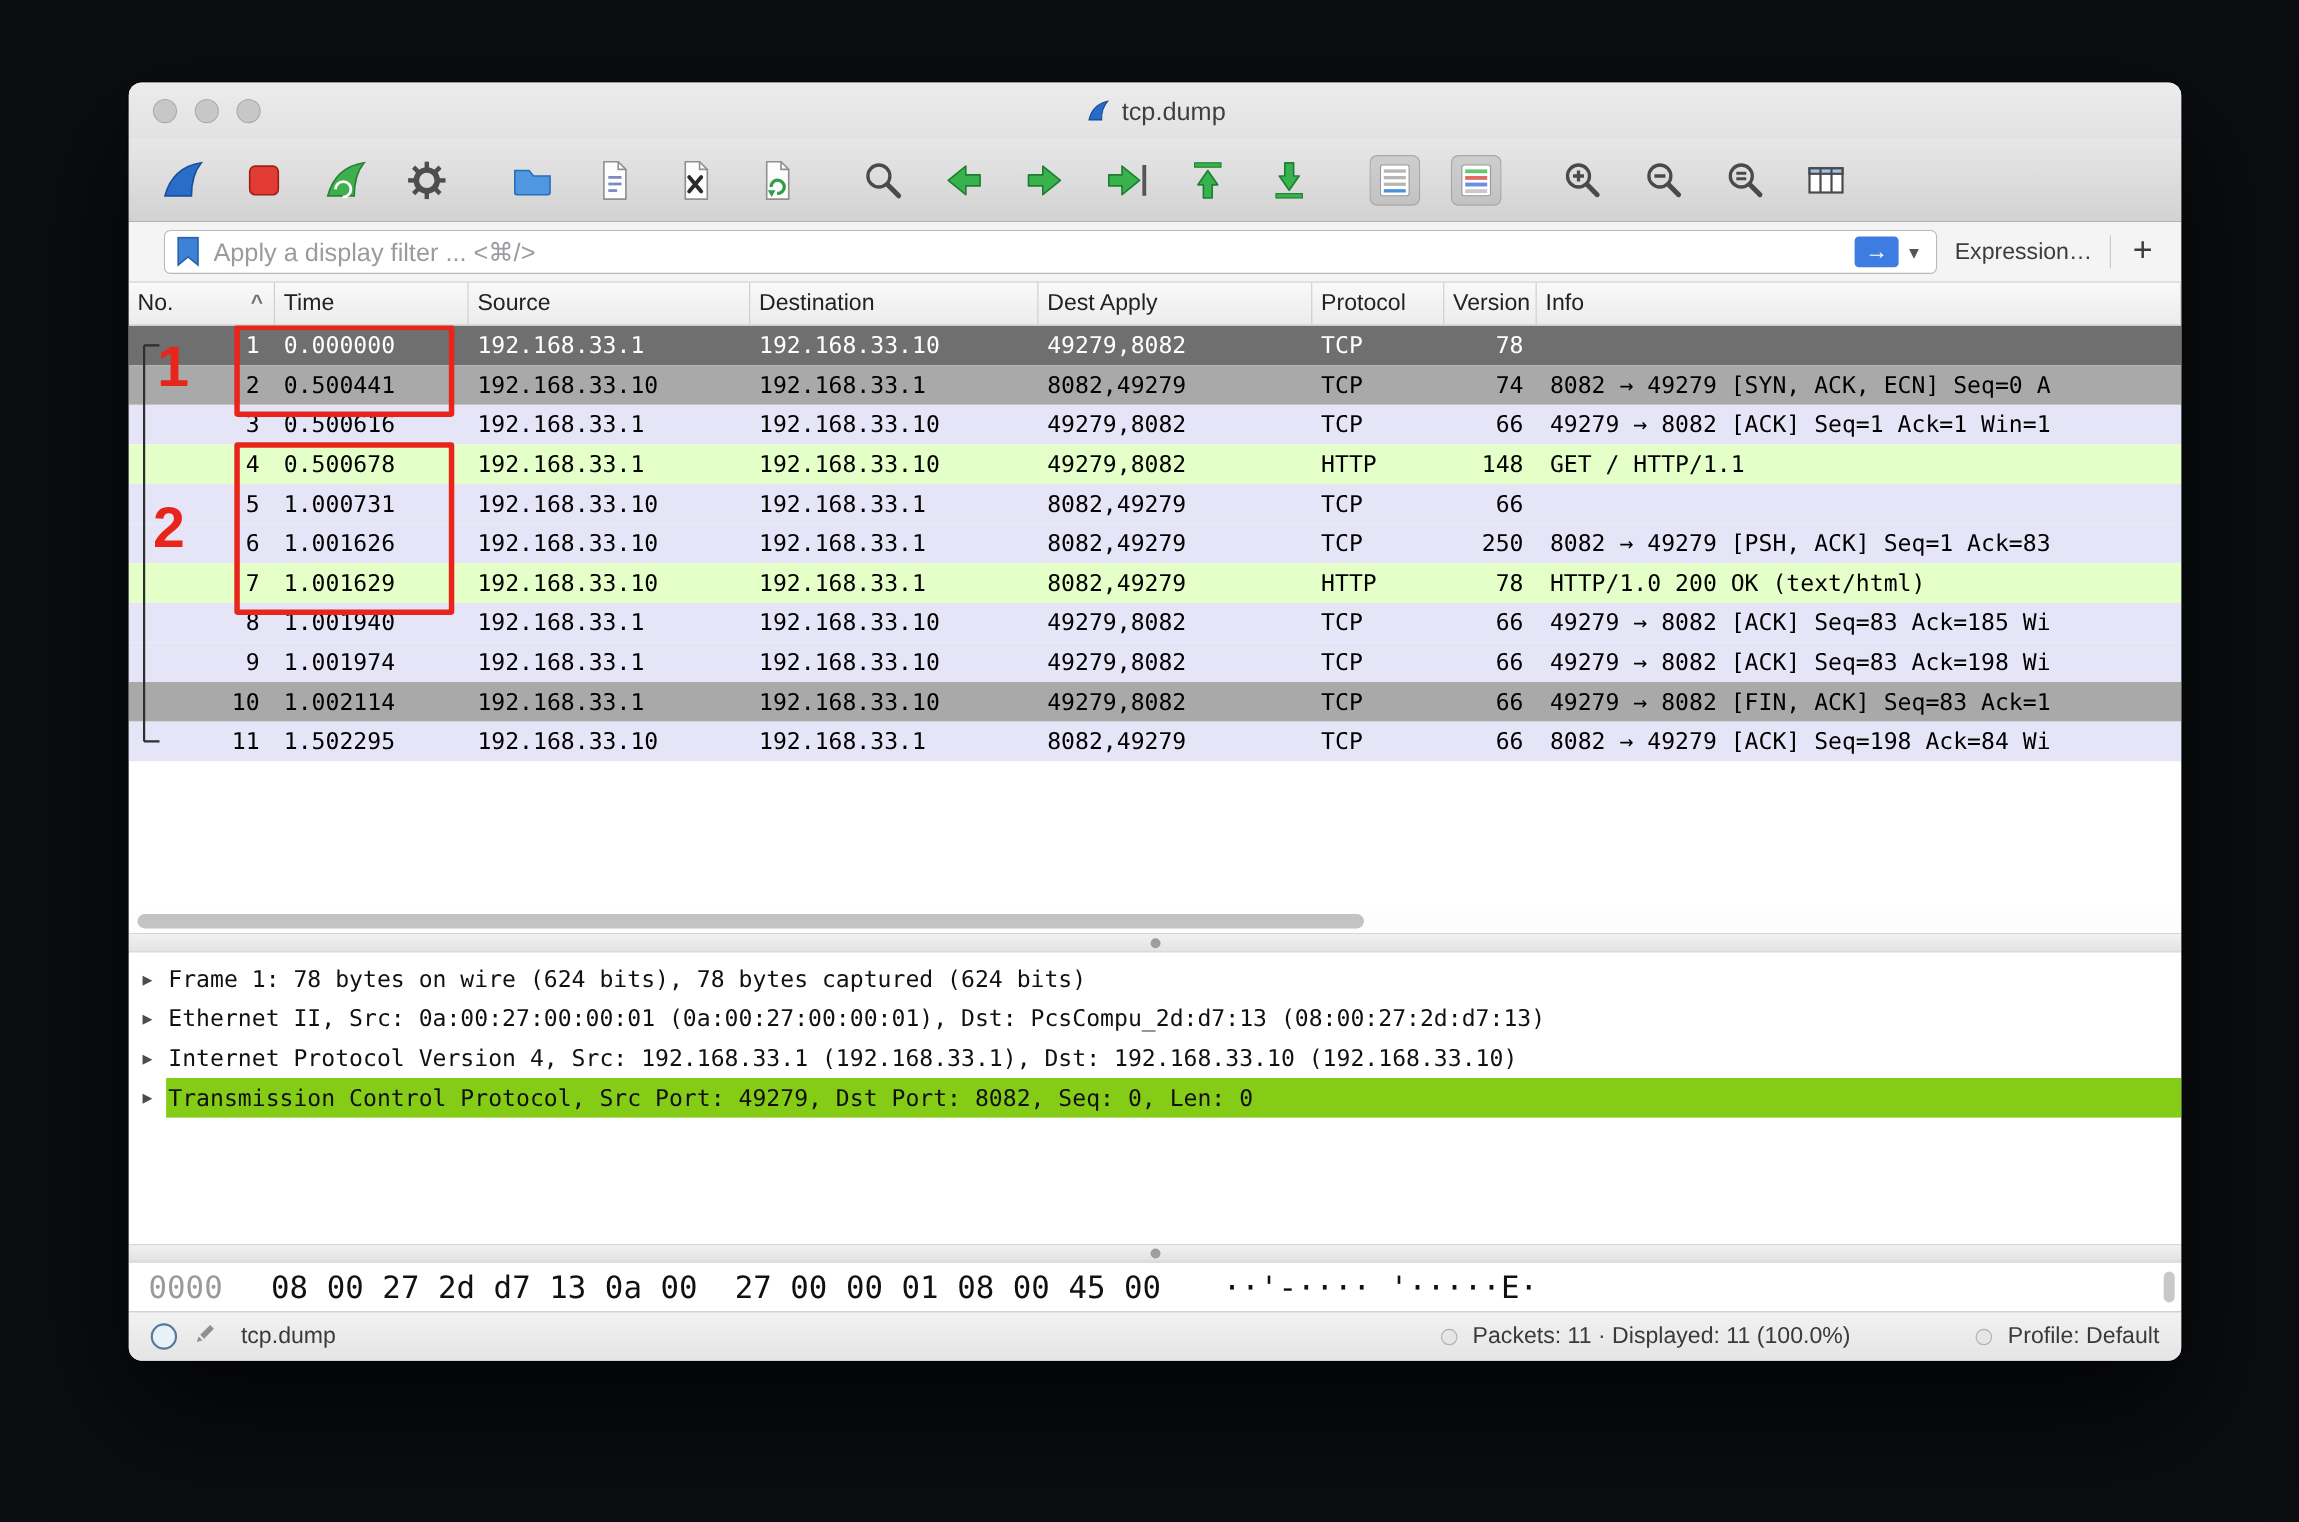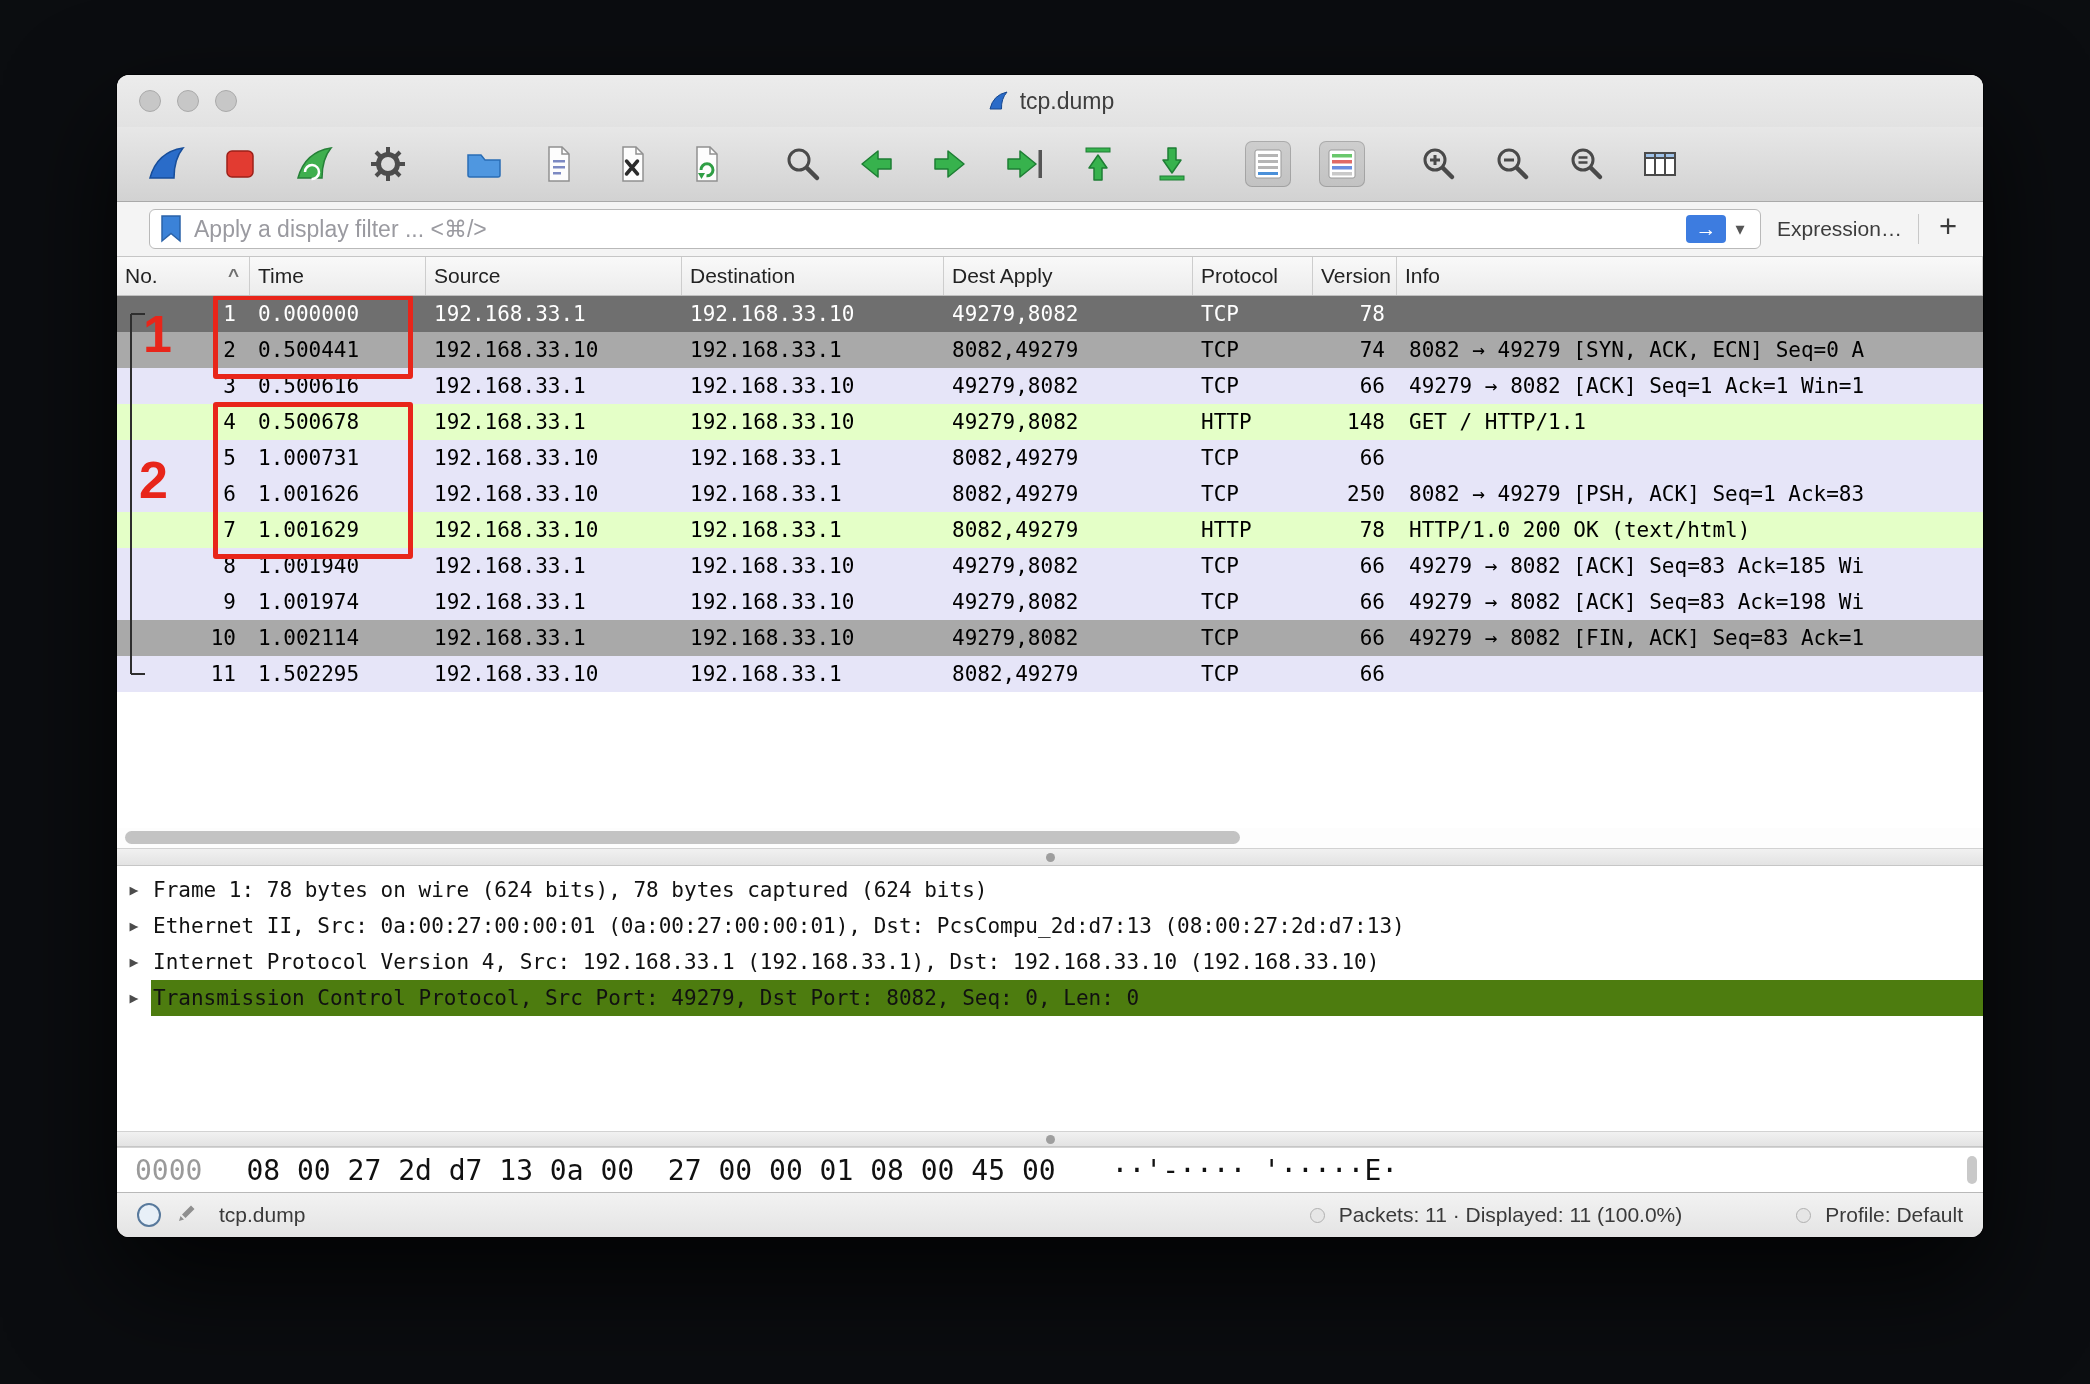--- a/index.html
+++ b/index.html
@@ -75,21 +75,21 @@
     border-bottom:1px solid #c6c6c6;display:flex;align-items:center;justify-content:center;}
   .splitter .dot{width:9px;height:9px;border-radius:50%;background:#9e9e9e;}
   .splitter.s2{flex:0 0 14px;}
 
   
   .details{flex:1;background:#fff;padding-top:6px;font-family:"DejaVu Sans Mono",monospace;font-size:21px;
     color:#111;overflow:hidden;}
   .d-row{display:flex;height:36px;line-height:36px;white-space:nowrap;}
   .d-tri{flex:0 0 34px;text-align:center;color:#4c4c4c;font-size:15px;}
   .d-text{flex:1;padding-left:2px;overflow:hidden;}
-  .d-row.selected .d-text{background:#4d7c0f;}
+  .d-row.selected .d-text{background:#84cc16;}
 
   
   .hexpane{flex:0 0 44px;background:#fff;border-top:1px solid #d4d4d4;display:flex;align-items:center;
     font-family:"DejaVu Sans Mono",monospace;font-size:28px;white-space:pre;position:relative;color:#111;}
   .hex-off{color:#9a9a9a;padding-left:18px;}
   .hex-bytes{padding-left:44px;}
   .hex-ascii{padding-left:56px;}
   .hex-scroll{position:absolute;right:6px;top:8px;width:10px;height:28px;background:#c9c9c9;border-radius:5px;}
 
   
@@ -449,20 +449,21 @@
         </div>
 
         <div class="prow grid-cols row-tcp">
           <span class="c-no">11</span>
           <span class="c-time">1.502295</span>
           <span class="c-src">192.168.33.10</span>
           <span class="c-dst">192.168.33.1</span>
           <span class="c-port">8082,49279</span>
           <span class="c-proto">TCP</span>
           <span class="c-len">66</span>
+          <span class="c-info">8082 → 49279 [ACK] Seq=198 Ack=84 Wi</span>
         </div>
       </div>
     <svg class="bracket" width="30" height="396" viewBox="0 0 30 396">
         <path d="M8 18 H22 M8 18 V378 M8 378 H22" stroke="#2e2e2e" stroke-width="2" fill="none"></path>
       </svg>
     <div class="ann-box box1"></div>
     <div class="ann-box box2"></div>
     <div class="ann-num num1">1</div>
     <div class="ann-num num2">2</div>
   </div>

